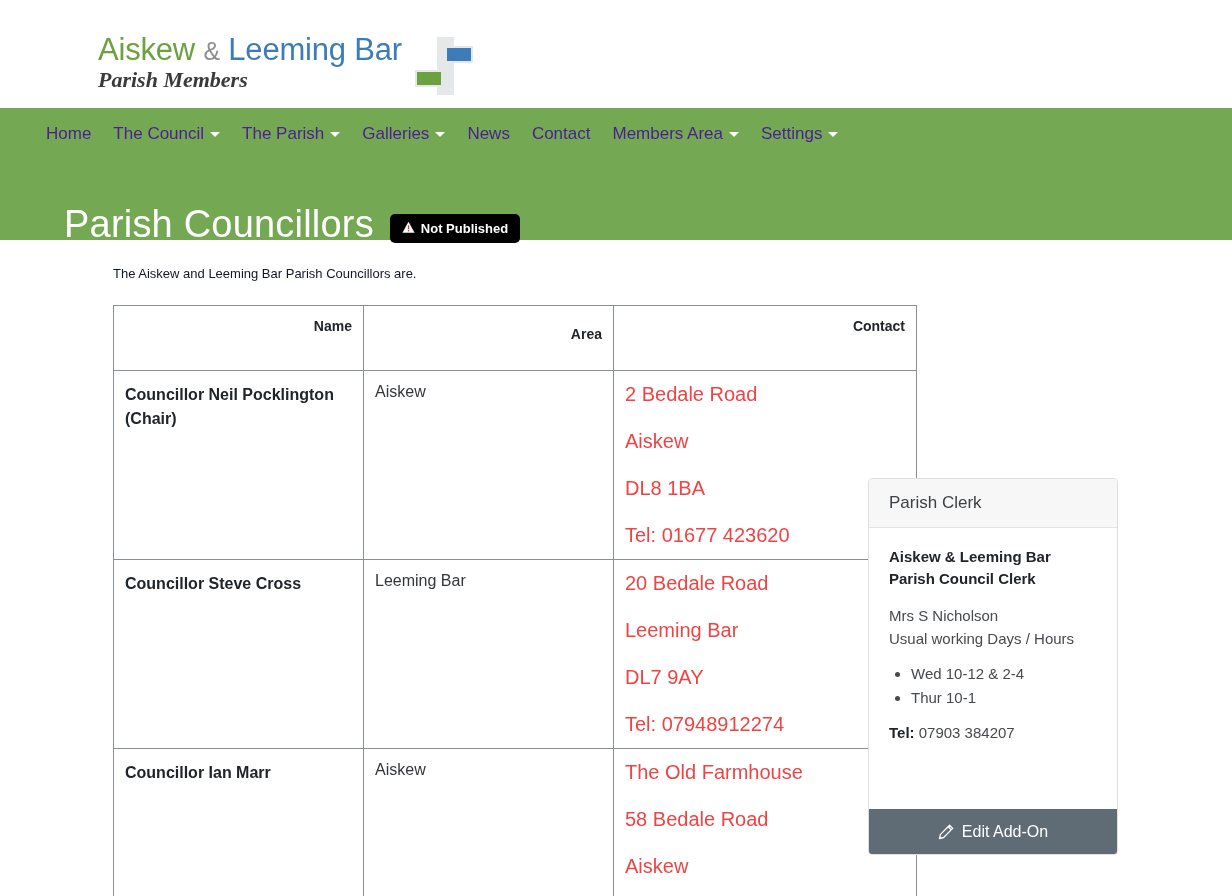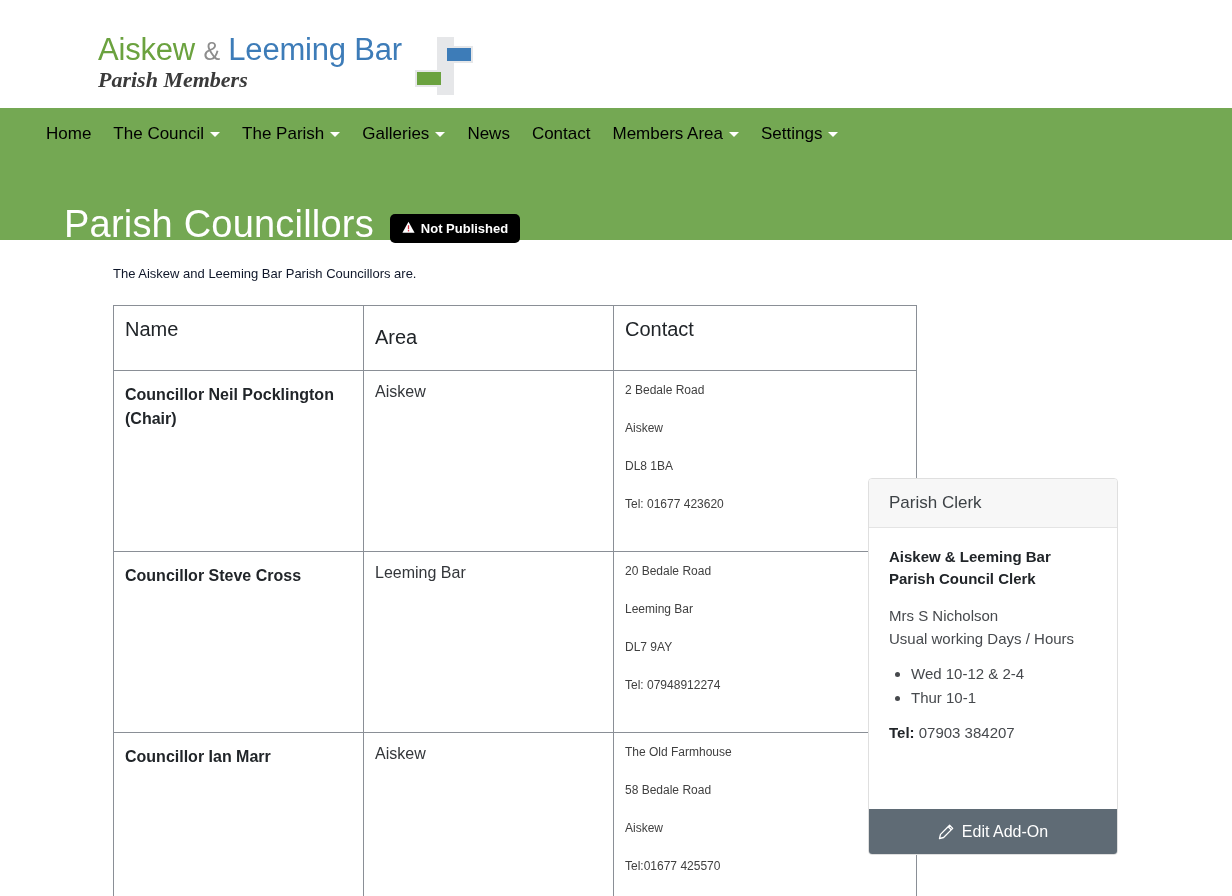--- a/index.html
+++ b/index.html
@@ -77,21 +77,21 @@
     padding-top: 0;
     height: 132px;
   }
   .navbar {
     display: flex;
     align-items: center;
     padding: 0 0 0 46px;
     height: 52px;
   }
   .nav-item {
-    color: #000000;
+    color: #4c1d95;
     font-size: 17px;
     padding: 6px 11px;
     cursor: pointer;
     white-space: nowrap;
     display: inline-flex;
     align-items: center;
     text-decoration: none;
     justify-content: center;
   }
   .nav-item:first-child { padding-left: 0; margin-left: 0; }
@@ -153,36 +153,36 @@
     width: 803px;
     table-layout: fixed;
   }
   table.councillors th,
   table.councillors td {
     border: 1px solid #8a8f96;
     vertical-align: top;
     padding: 12px 11px 12px 11px;
   }
   table.councillors th {
-    font-size: 20px;
-    font-weight: normal;
-    text-align: left;
+    font-size: 14px;
+    font-weight: bold;
+    text-align: right;
   }
   .th-name { width: 250px; }
   .th-area { width: 250px; padding-top: 20px !important; }
   .th-contact { width: 303px; }
   thead tr { height: 65px; }
 
   td.name-cell {
     font-size: 16px;
     font-weight: bold;
     line-height: 1.5;
   }
   td.area-cell { font-size: 16px; color: #33363a; }
-  td.contact-cell { font-size: 12px; color: #404040; }
+  td.contact-cell { font-size: 20px; color: #ef4444; }
   td.contact-cell p { margin: 0 0 24px 0; }
   td.contact-cell p:last-child { margin-bottom: 0; }
   tbody tr { height: 181px; }
 
   
   .side-col {
     width: 250px;
     padding-top: 238px;
     margin-left: 30px;
   }

